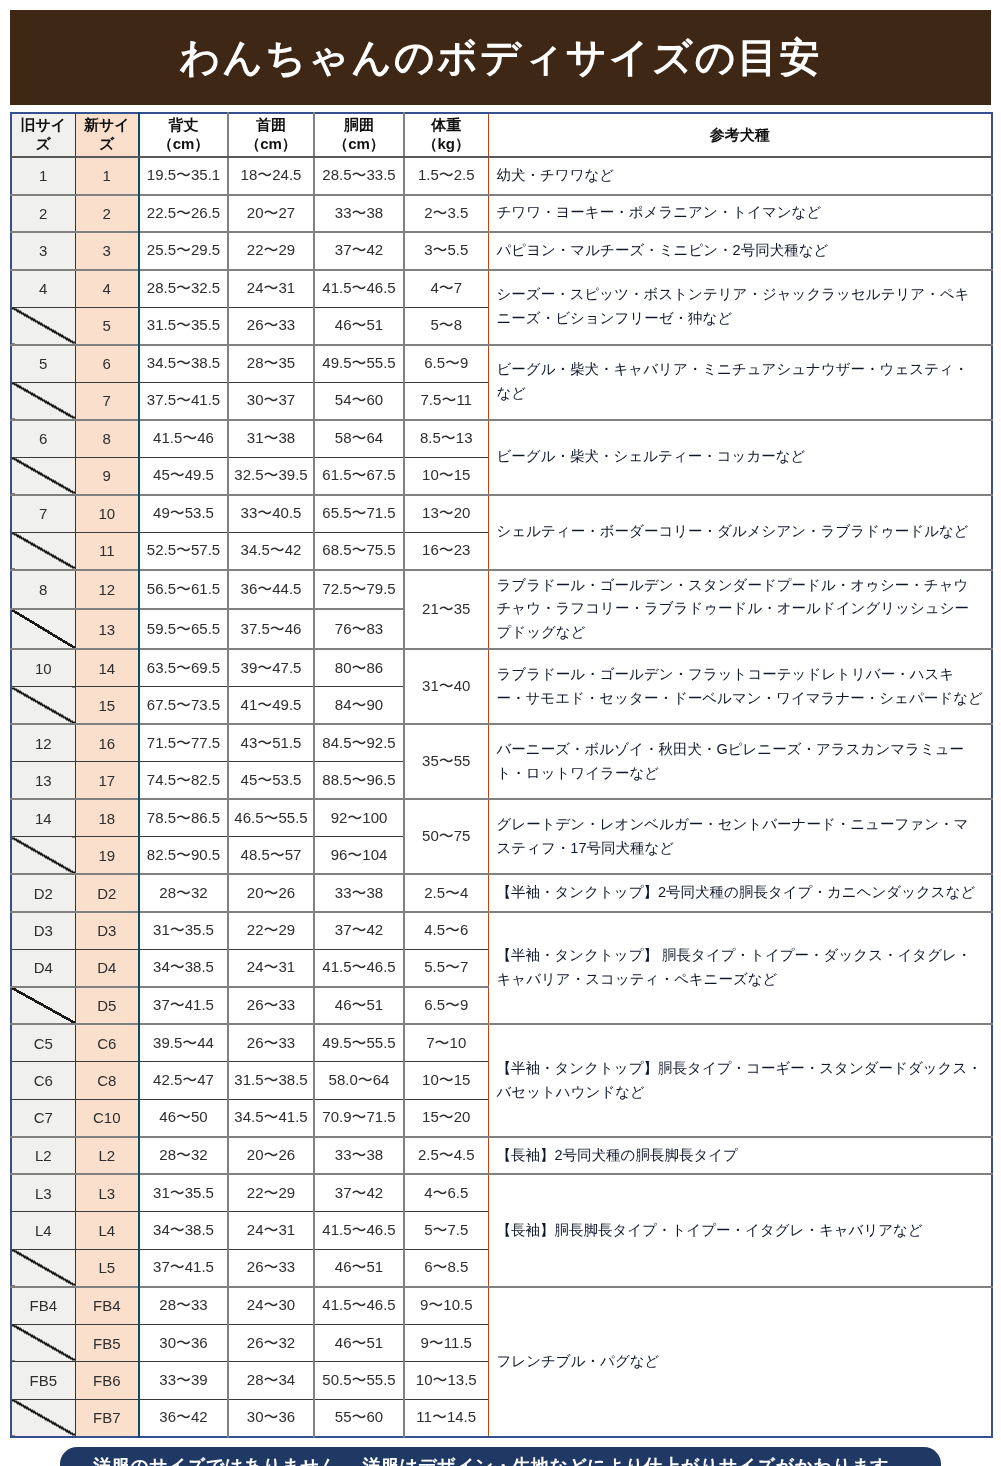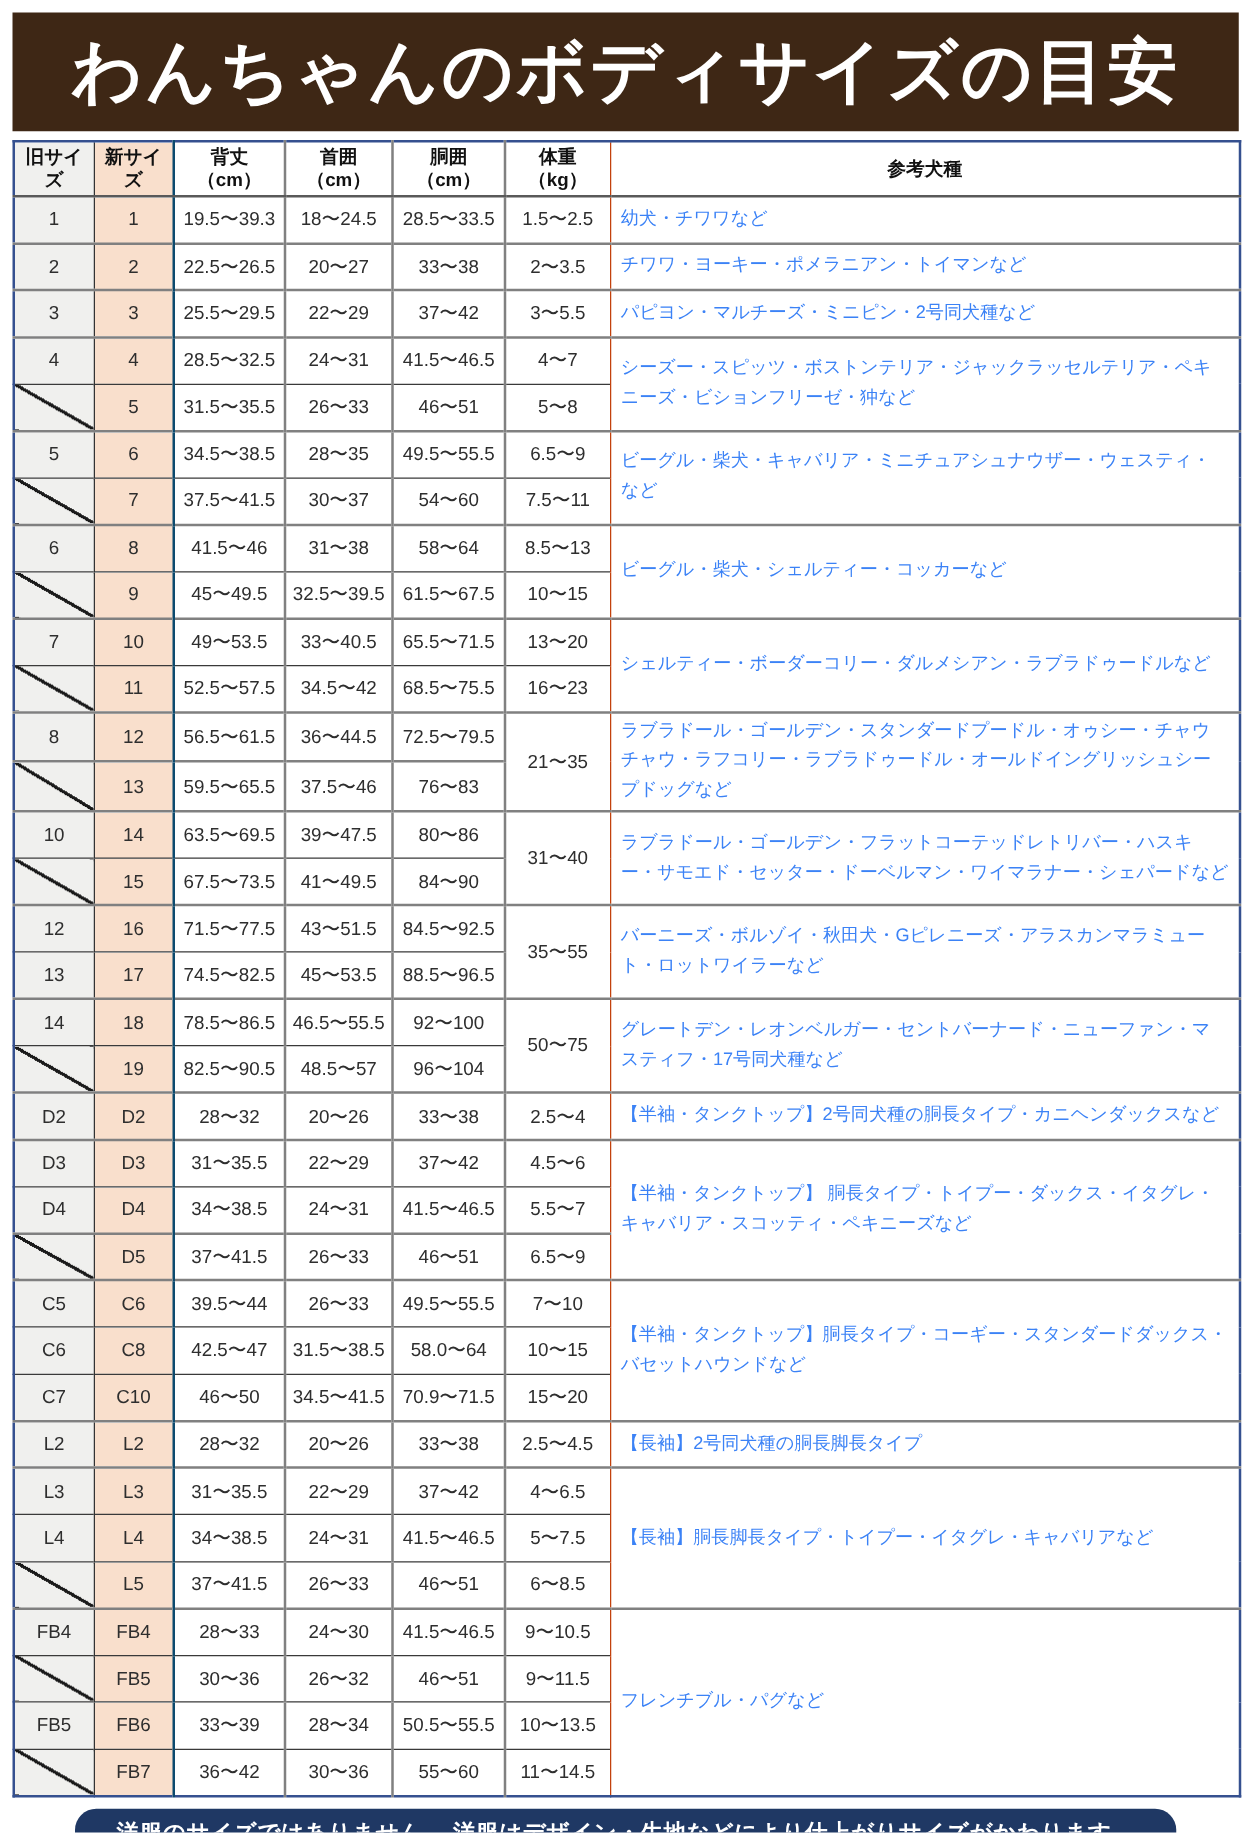--- a/index.html
+++ b/index.html
@@ -9,21 +9,21 @@
     color:#262626;position:relative;overflow:hidden;
   }
   .page{padding:10px 10px 0 10px;}
 
   .title-bar{
     width:981px;height:95px;background:#3E2715;
     display:flex;align-items:center;justify-content:center;
     margin-bottom:7px;box-sizing:border-box;
   }
   .title-bar h1{
-    margin:16px;color:#ffffff;font-size:56px;font-weight:bold;
+    margin:16px;color:#ffffff;font-size:40px;font-weight:bold;
     letter-spacing:2px;white-space:nowrap;
   }
 
   table.size-table{
     width:981px;border-collapse:collapse;table-layout:fixed;
     border:2px solid #35508F;
     padding-left:17px;
   }
   .size-table th,.size-table td{
     box-sizing:border-box;overflow:hidden;
@@ -35,21 +35,21 @@
     border-bottom:2px solid #595959;background:#ffffff;
     text-align:center;padding:2px 4px;font-size:15px;
   }
   .size-table thead th.center{text-align:center;padding:2px 0;border-radius:10px;}
   .size-table thead th.col-old{background:#F0F0EE;text-align:center;}
   .size-table thead th.col-new{background:#F9DFCC;text-align:center;}
 
   
   .size-table tbody td{height:37.5px;text-align:center;padding:0;color:#2e2e2e;}
   .size-table tbody td.breed{
-    text-align:left;padding:3px 8px;font-size:14.5px;line-height:1.65;color:#3b82f6;
+    text-align:left;padding:3px 8px;font-size:14.5px;line-height:1.65;color:#0f172a;
   }
   td.col-old{background:#F0F0EE;}
   td.col-new{background:#F9DFCC;}
 
   
   .v-old{border-right:1px solid #333333;}
   .v-new{border-right:2px solid #0c4a6e;}
   .v-gray{border-right:2px solid #808080;}
   .v-weight{border-right:1px solid #c2410c;}
 
@@ -103,21 +103,21 @@
         <th class="v-gray">首囲（cm）</th>
         <th class="v-gray">胴囲（cm）</th>
         <th class="v-weight">体重（kg）</th>
         <th class="center">参考犬種</th>
       </tr>
     </thead>
     <tbody id="size-tbody">
         <tr class="thick">
           <td class="col-old v-old">1</td>
           <td class="col-new v-new">1</td>
-          <td class="v-gray">19.5〜39.3</td>
+          <td class="v-gray">19.5〜35.1</td>
           <td class="v-gray">18〜24.5</td>
           <td class="v-gray">28.5〜33.5</td>
           <td class="v-weight">1.5〜2.5</td>
           <td class="breed">幼犬・チワワなど</td>
         </tr>
         <tr class="thick">
           <td class="col-old v-old">2</td>
           <td class="col-new v-new">2</td>
           <td class="v-gray">22.5〜26.5</td>
           <td class="v-gray">20〜27</td>

